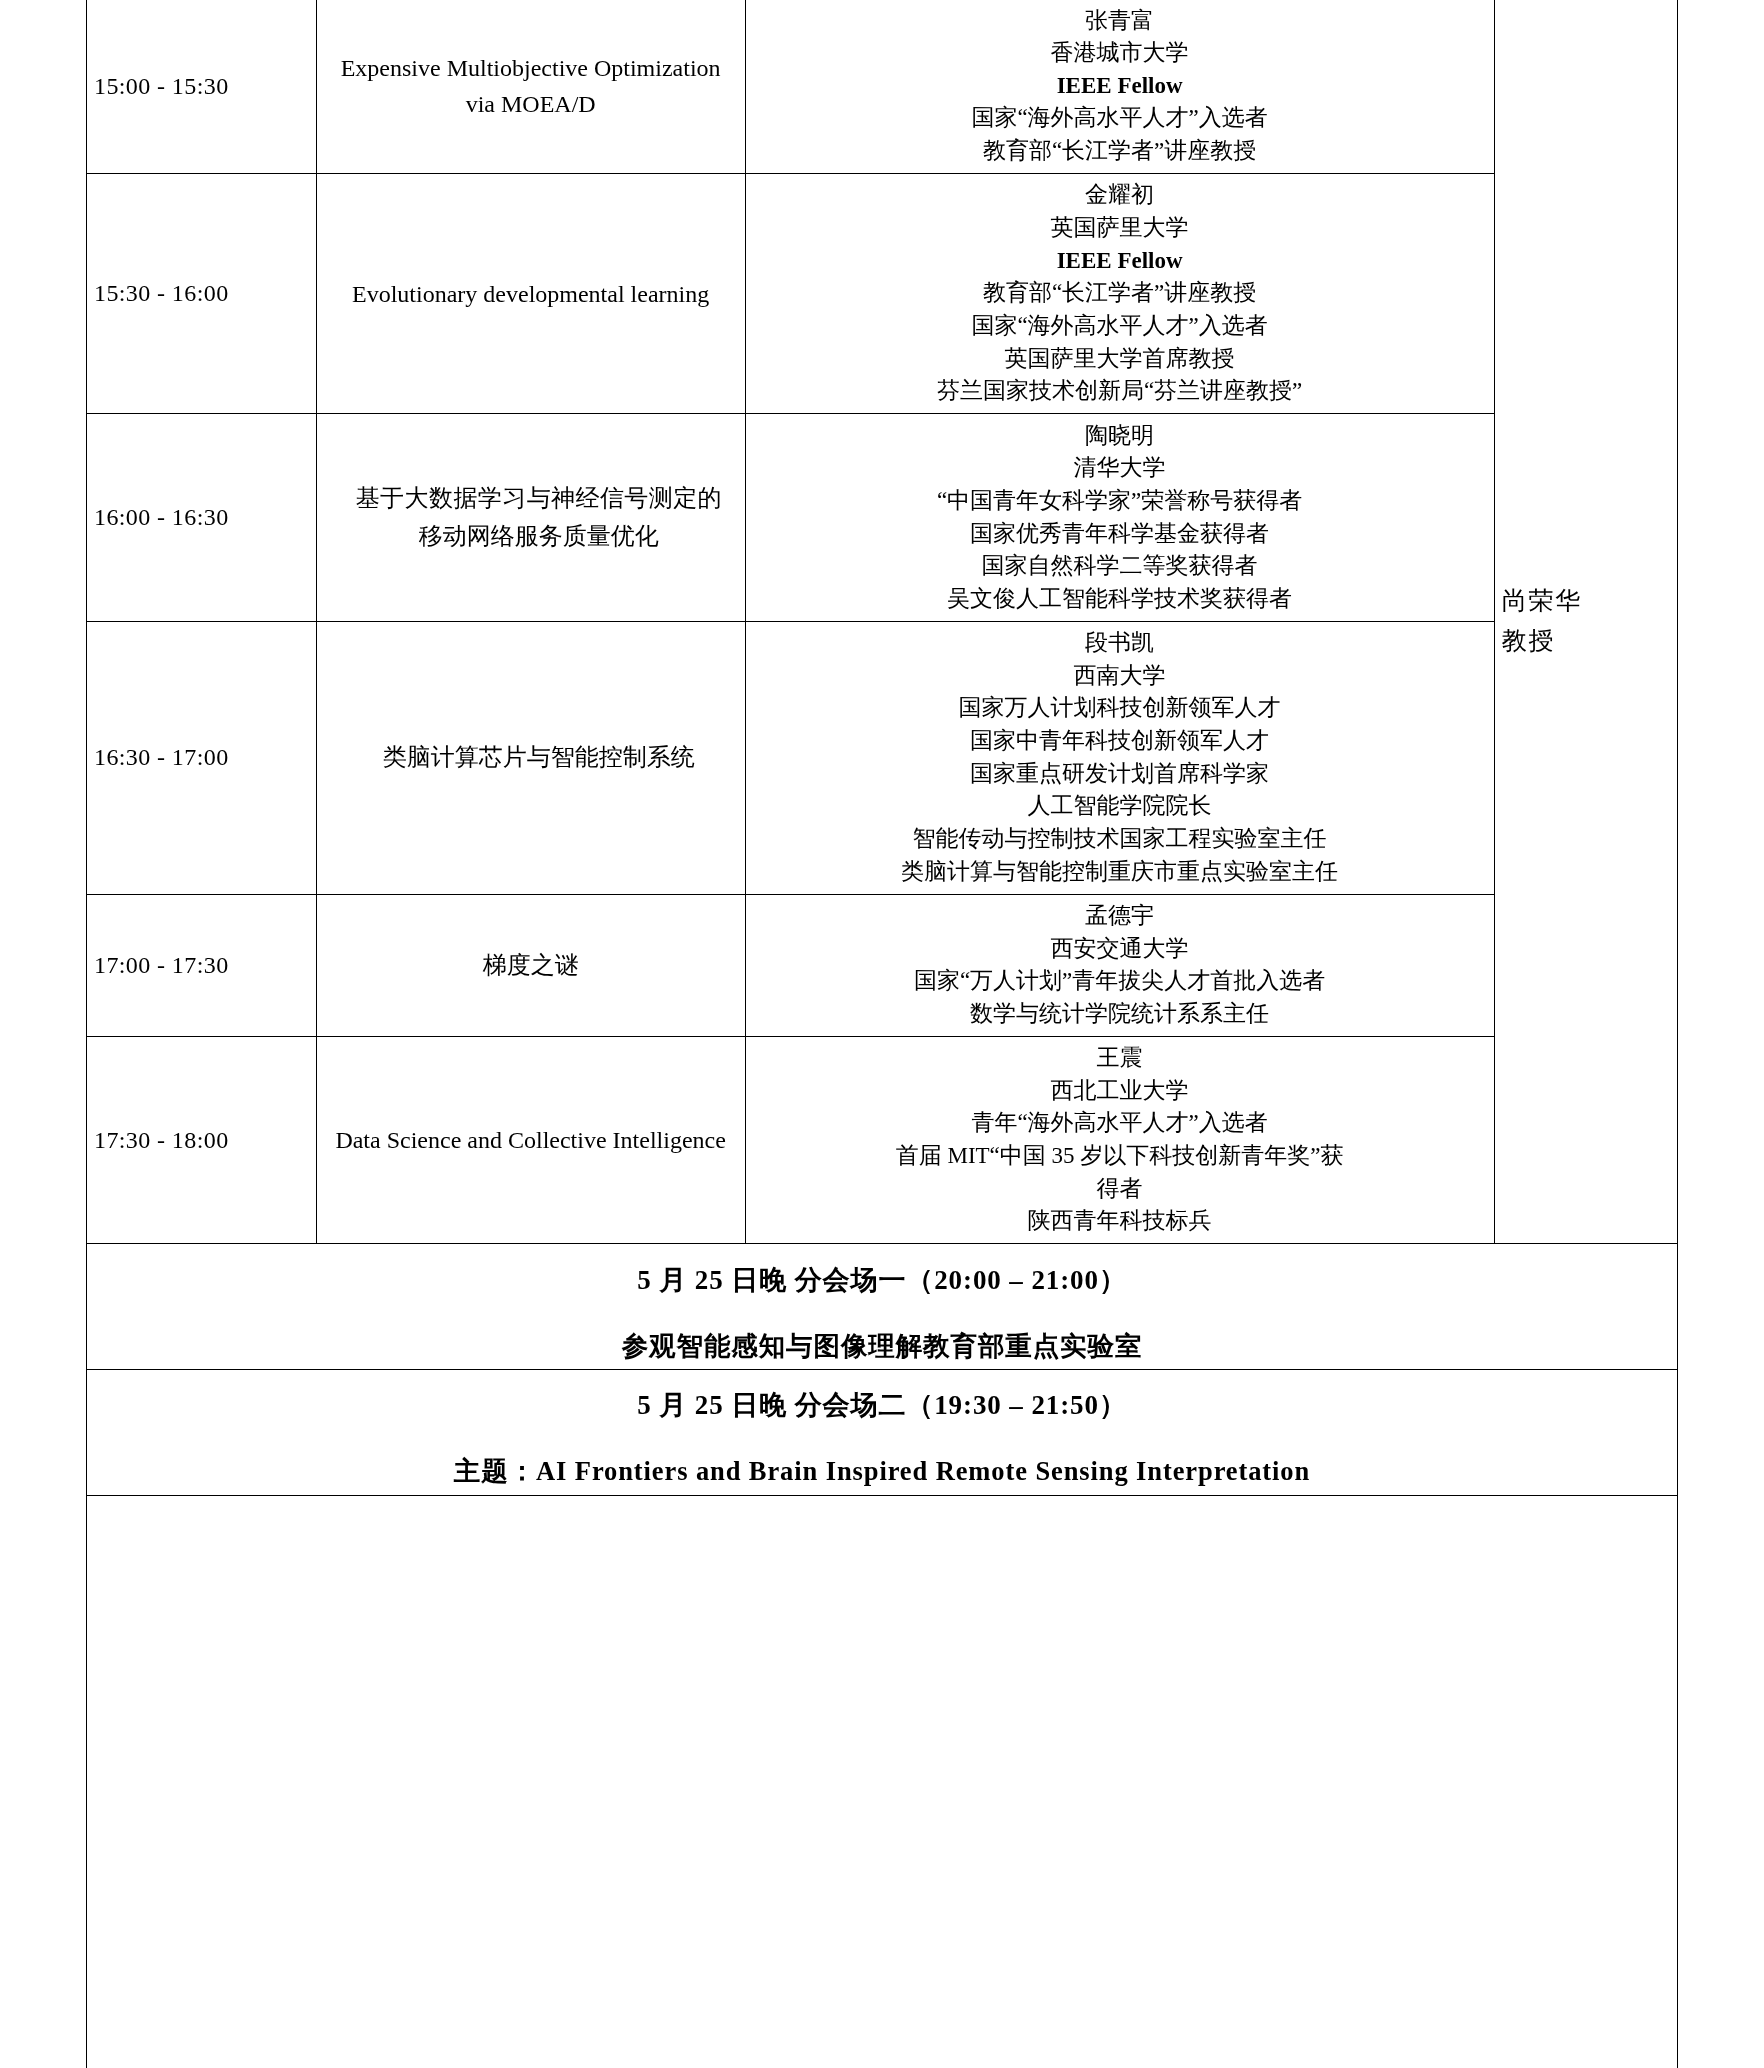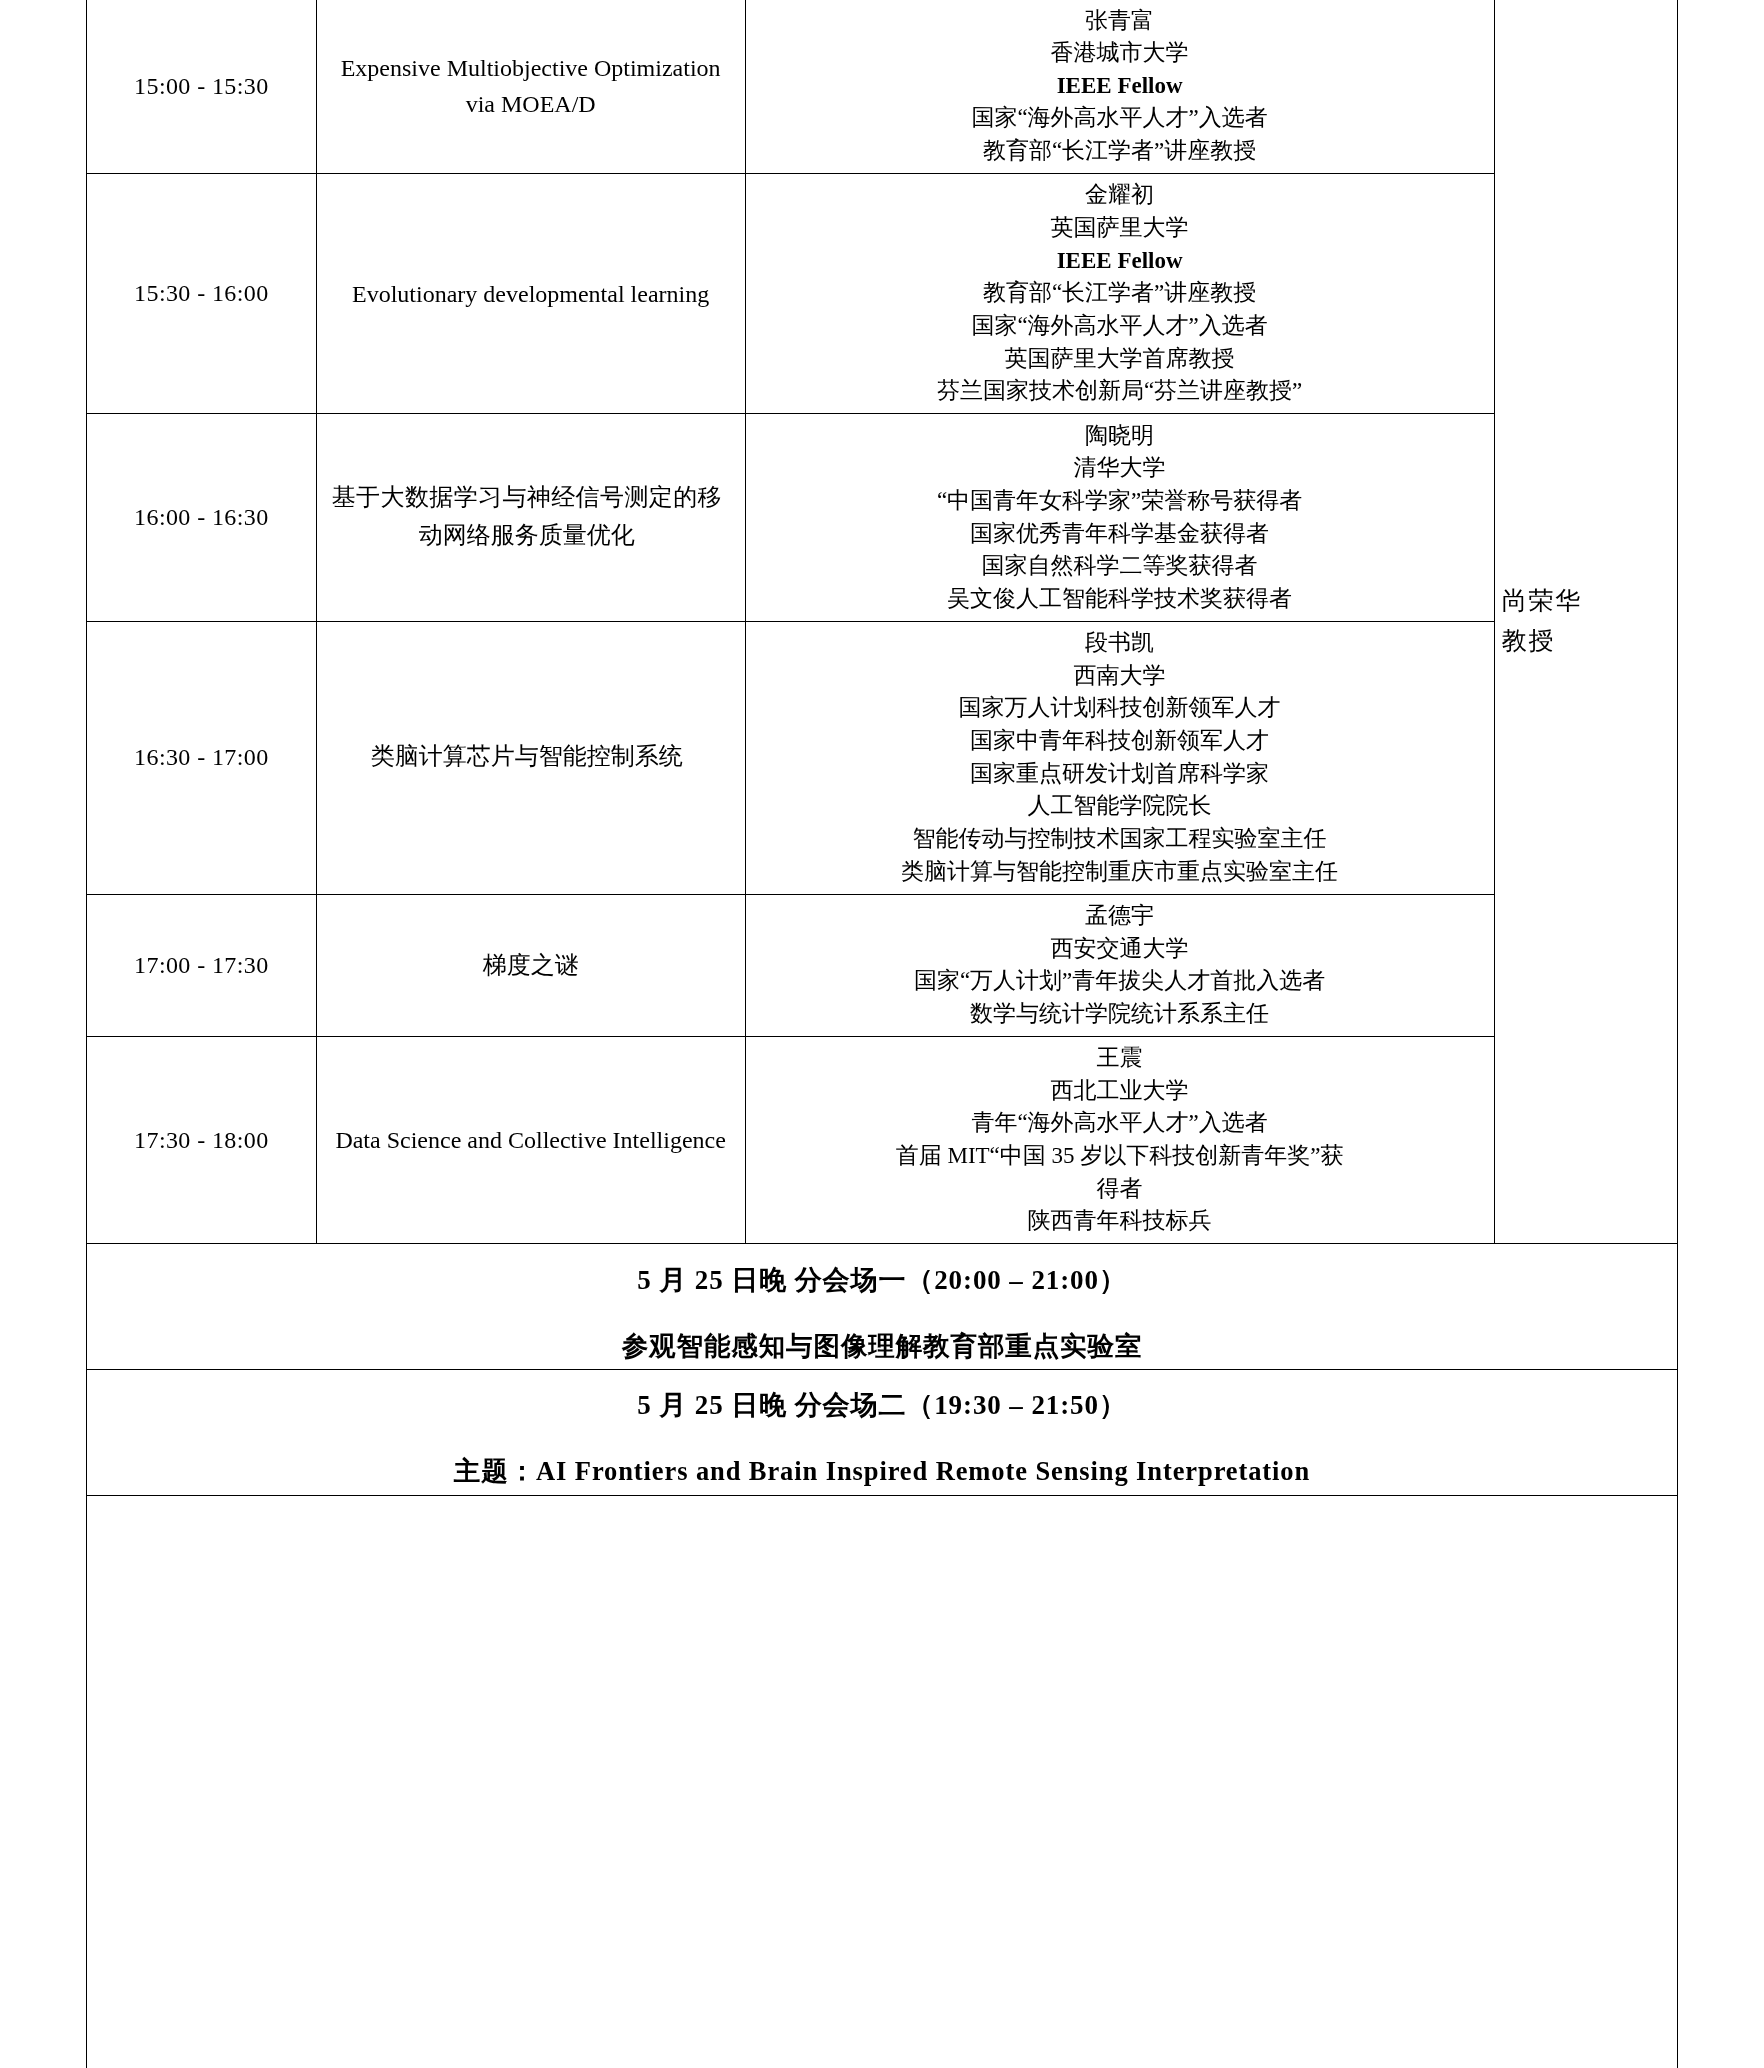--- a/index.html
+++ b/index.html
@@ -42,38 +42,37 @@
     padding: 5.3px 7px;
     box-sizing: border-box;
   }
   
   col.c-time  { width: 203px; }
   col.c-title { width: 379px; }
   col.c-spk   { width: 662px; }
   col.c-host  { width: 162px; }
 
   .cell-time {
-    text-align: center;
+    text-align: left;
     font-size: 24px;
     letter-spacing: 0.4px;
     white-space: nowrap;
   }
   .cell-title {
     text-align: center;
     font-size: 24px;
     line-height: 1.5;
   }
   .cell-title.cn {
     font-size: 24px;
     line-height: 1.55;
     text-align: justify;
     text-align-last: center;
-    padding-left: 15px;
+    padding-left: 39px;
     padding-right: 23px;
-    font-family: Liberation Mono, monospace;
   }
   .cell-spk {
     text-align: center;
     font-size: 23px;
     line-height: 1.42;
     margin-top: 8px;
   }
   .cell-spk .ln { display: block; }
   .cell-spk .bold { font-weight: bold; }
   .cell-host {

